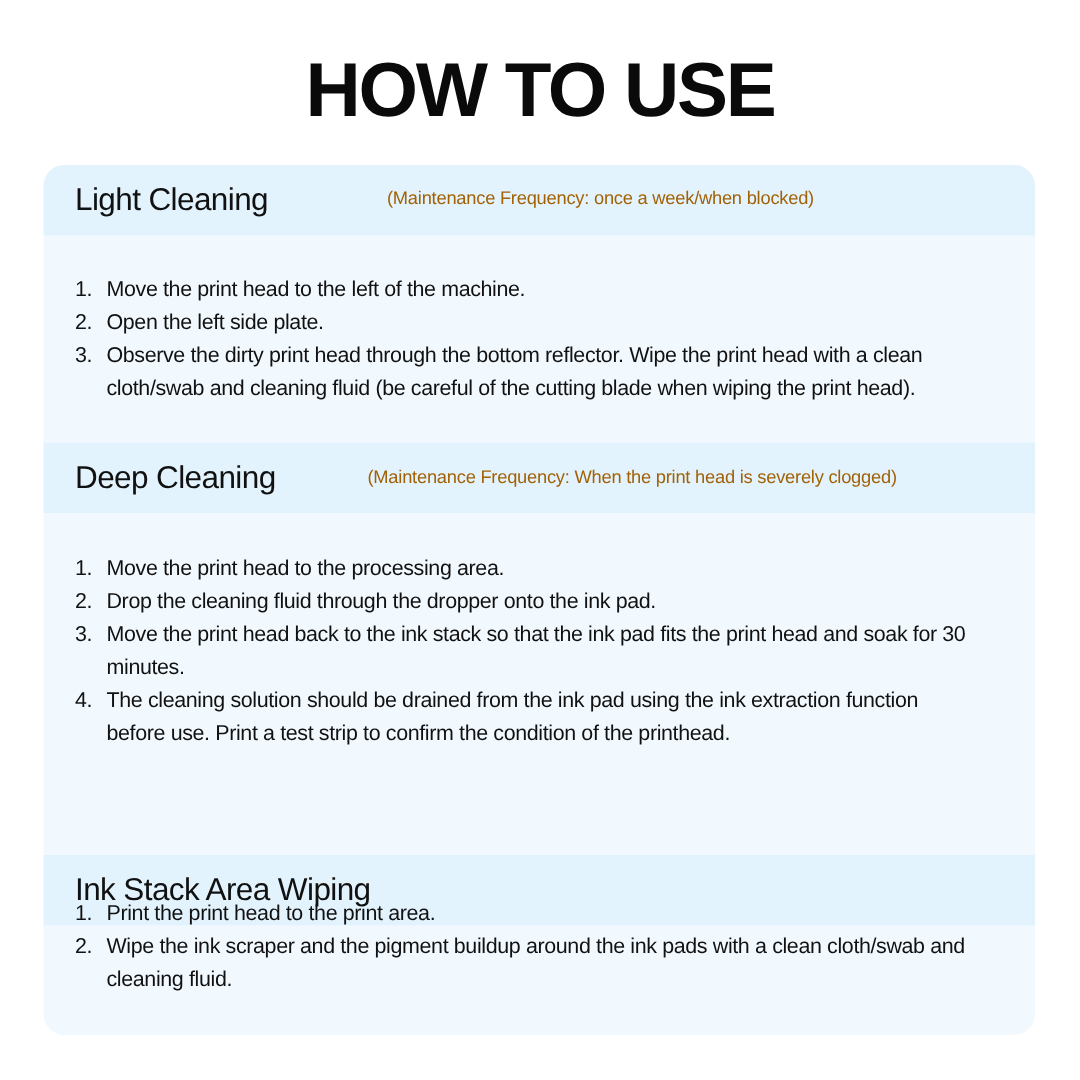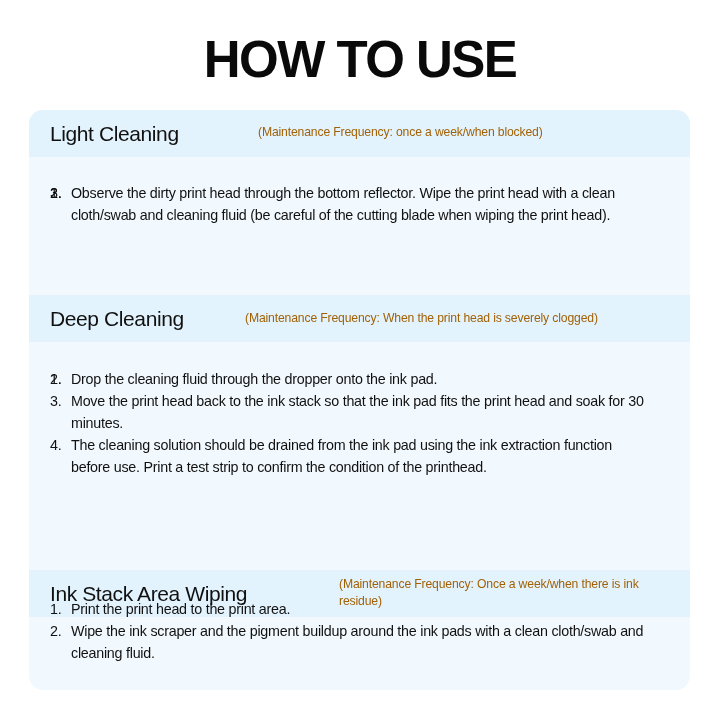--- a/index.html
+++ b/index.html
@@ -42,38 +42,37 @@
 
 <div class="title">HOW TO USE</div>
 
 <div class="panel">
 
   <div class="sec-header" style="top:0;">
     <div class="sec-title">Light Cleaning</div>
     <div class="sec-freq" style="left:229px; top:14px;">(Maintenance Frequency: once a week/when blocked)</div>
   </div>
   <ol class="steps" style="top:72px; width:610px;">
-    <li><span class="num">1.</span></li>
-    <li><span class="num">2.</span></li>
+    <li><span class="num">1.</span><span>Move the print head to the left of the machine.</span></li>
+    <li><span class="num">2.</span><span>Open the left side plate.</span></li>
     <li><span class="num">3.</span><span>Observe the dirty print head through the bottom reflector. Wipe the print head with a clean cloth/swab and cleaning fluid (be careful of the cutting blade when wiping the print head).</span></li>
   </ol>
 
   <div class="sec-header" style="top:185px;">
     <div class="sec-title">Deep Cleaning</div>
     <div class="sec-freq" style="left:216px; top:15px;">(Maintenance Frequency: When the print head is severely clogged)</div>
   </div>
   <ol class="steps" style="top:258px; width:620px;">
-    <li><span class="num">1.</span></li>
+    <li><span class="num">1.</span><span>Move the print head to the processing area.</span></li>
     <li><span class="num">2.</span><span>Drop the cleaning fluid through the dropper onto the ink pad.</span></li>
     <li><span class="num">3.</span><span>Move the print head back to the ink stack so that the ink pad fits the print head and soak for 30 minutes.</span></li>
     <li style="padding-right:40px;"><span class="num">4.</span><span>The cleaning solution should be drained from the ink pad using the ink extraction function before use. Print a test strip to confirm the condition of the printhead.</span></li>
   </ol>
 
   <div class="sec-header" style="top:436px;margin-top:24px;">
     <div class="sec-title">Ink Stack Area Wiping</div>
-    <div class="sec-freq wrap" style="left:310px; top:6px;">(Maintenance Frequency: Once a week/when there is ink residue)</div>
   </div>
   <ol class="steps" style="top:488px; width:625px;">
     <li><span class="num">1.</span><span>Print the print head to the print area.</span></li>
     <li><span class="num">2.</span><span>Wipe the ink scraper and the pigment buildup around the ink pads with a clean cloth/swab and cleaning fluid.</span></li>
   </ol>
 
 </div>
 
 </body></html>

